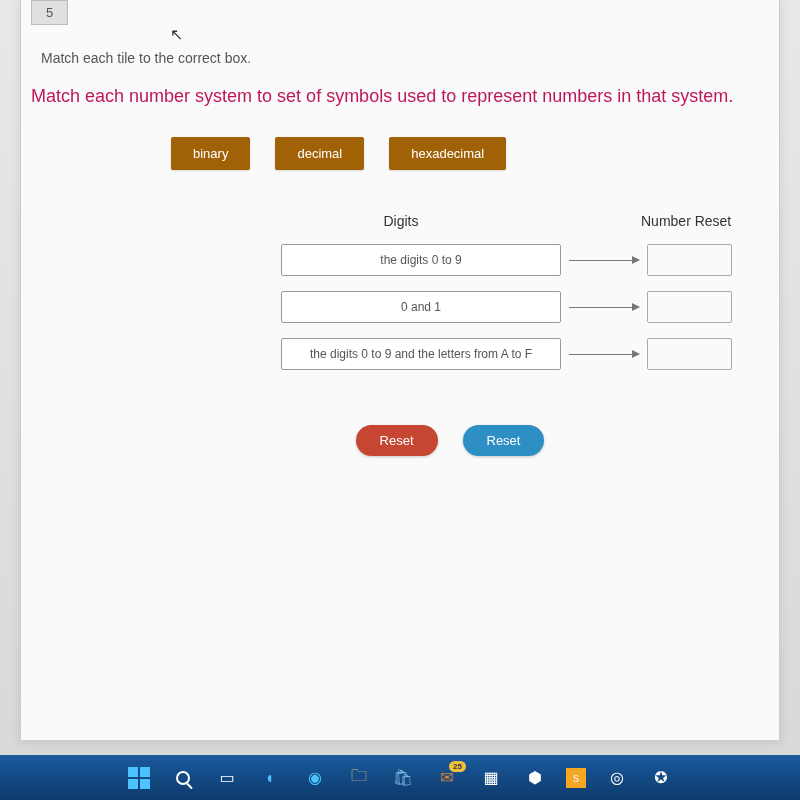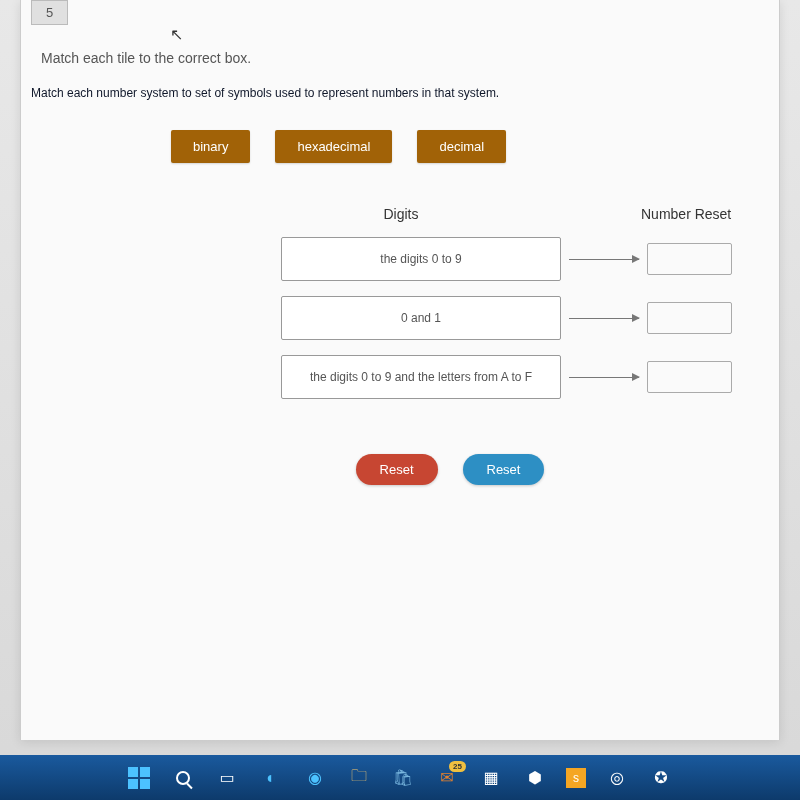--- a/index.html
+++ b/index.html
@@ -28,22 +28,22 @@
       font-size: 13px;
       color: #555;
       margin-left: 10px;
     }
     .instruction-1 {
       font-size: 14px;
       color: #555;
       margin: 25px 0 0 20px;
     }
     .instruction-2 {
-      font-size: 12px;
-      color: #0f172a;
+      font-size: 18px;
+      color: #be185d;
       margin: 20px 0 0 10px;
     }
     .tiles-row {
       display: flex;
       gap: 25px;
       margin: 30px 0 0 150px;
     }
     .tile {
       background: #a16207;
       color: #fff;
@@ -74,21 +74,21 @@
       font-weight: 500;
     }
     .match-row {
       display: flex;
       align-items: center;
       margin-top: 15px;
       margin-left: 260px;
     }
     .digits-box {
       width: 280px;
-      height: 44px;
+      height: 32px;
       border: 1px solid #999;
       background: #fff;
       display: flex;
       align-items: center;
       justify-content: center;
       font-size: 12px;
       color: #555;
       border-radius: 2px;
     }
     .arrow {
@@ -203,22 +203,22 @@
 
 <div class="content-area">
   <span class="question-tab">5</span>
   <span class="cursor">↖</span>
 
   <p class="instruction-1">Match each tile to the correct box.</p>
   <p class="instruction-2">Match each number system to set of symbols used to represent numbers in that system.</p>
 
   <div class="tiles-row">
     <div class="tile">binary</div>
+    <div class="tile">decimal</div>
     <div class="tile">hexadecimal</div>
-    <div class="tile">decimal</div>
   </div>
 
   <div class="matching-area">
     <div class="headers">
       <div class="header-digits">Digits</div>
       <div class="header-system">Number Reset</div>
     </div>
 
     <div class="match-row">
       <div class="digits-box">the digits 0 to 9</div>

